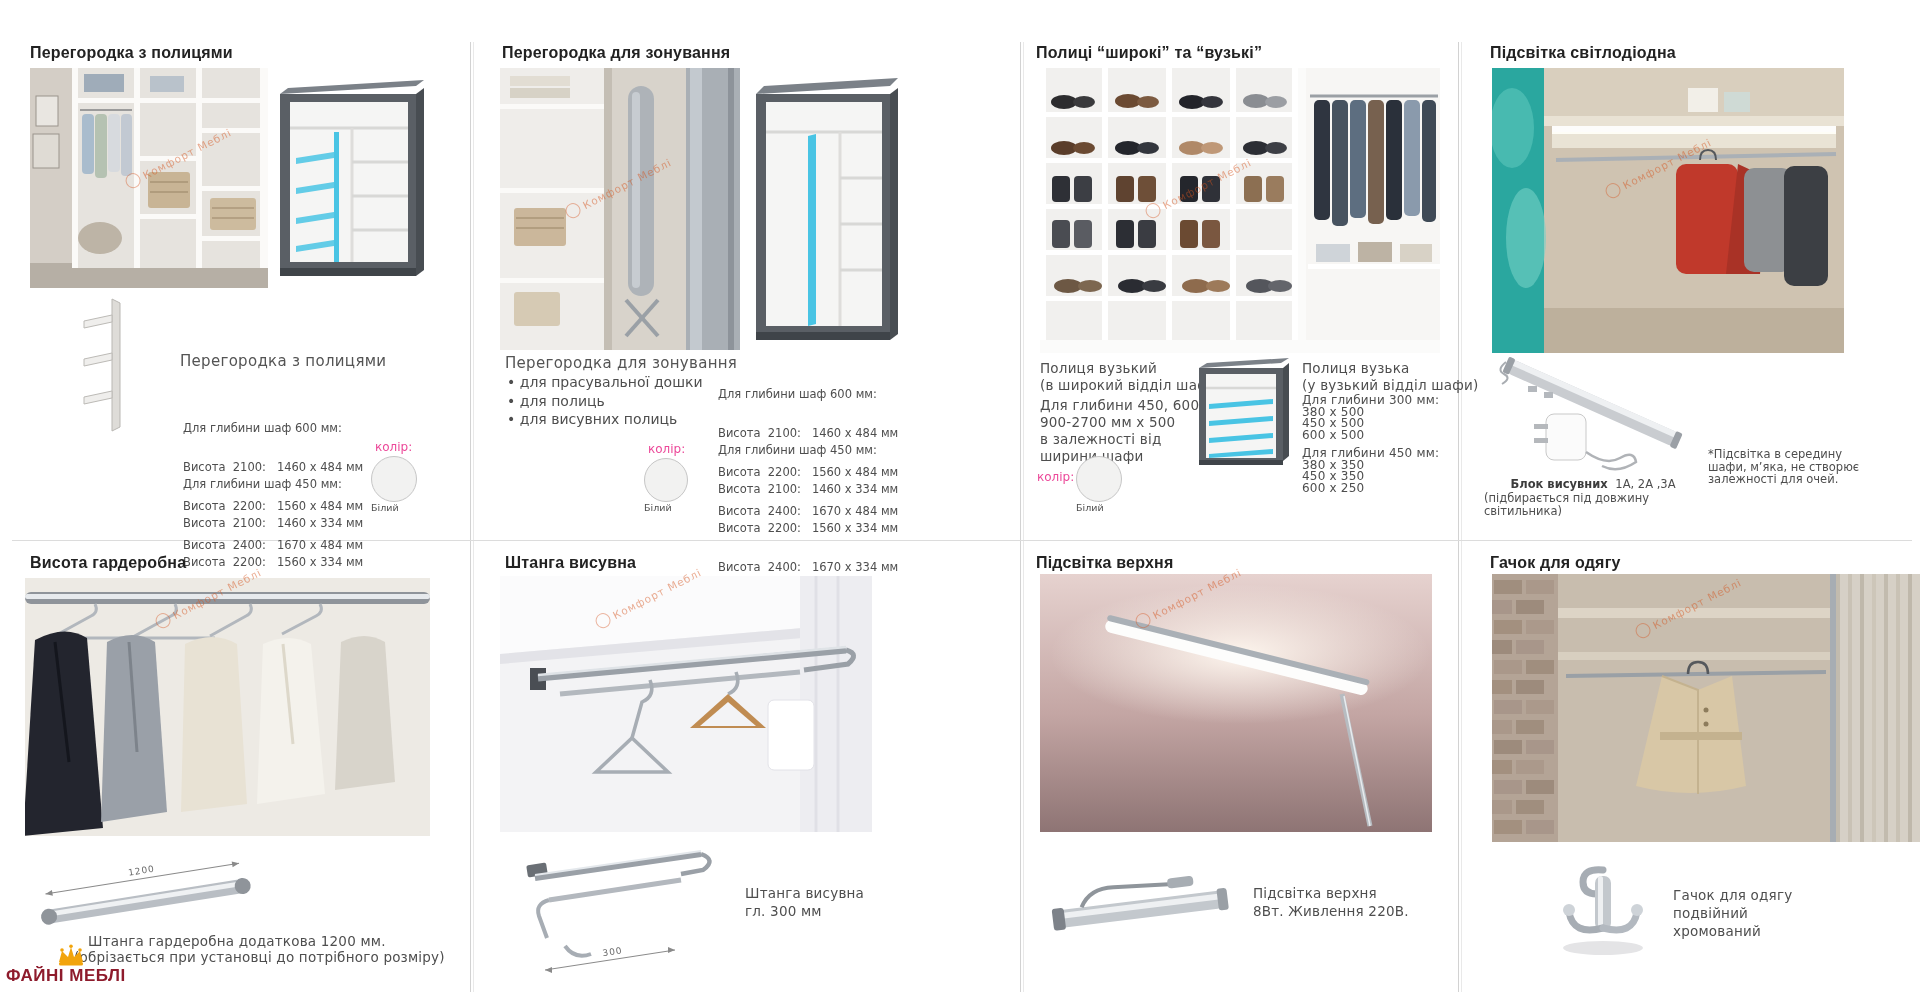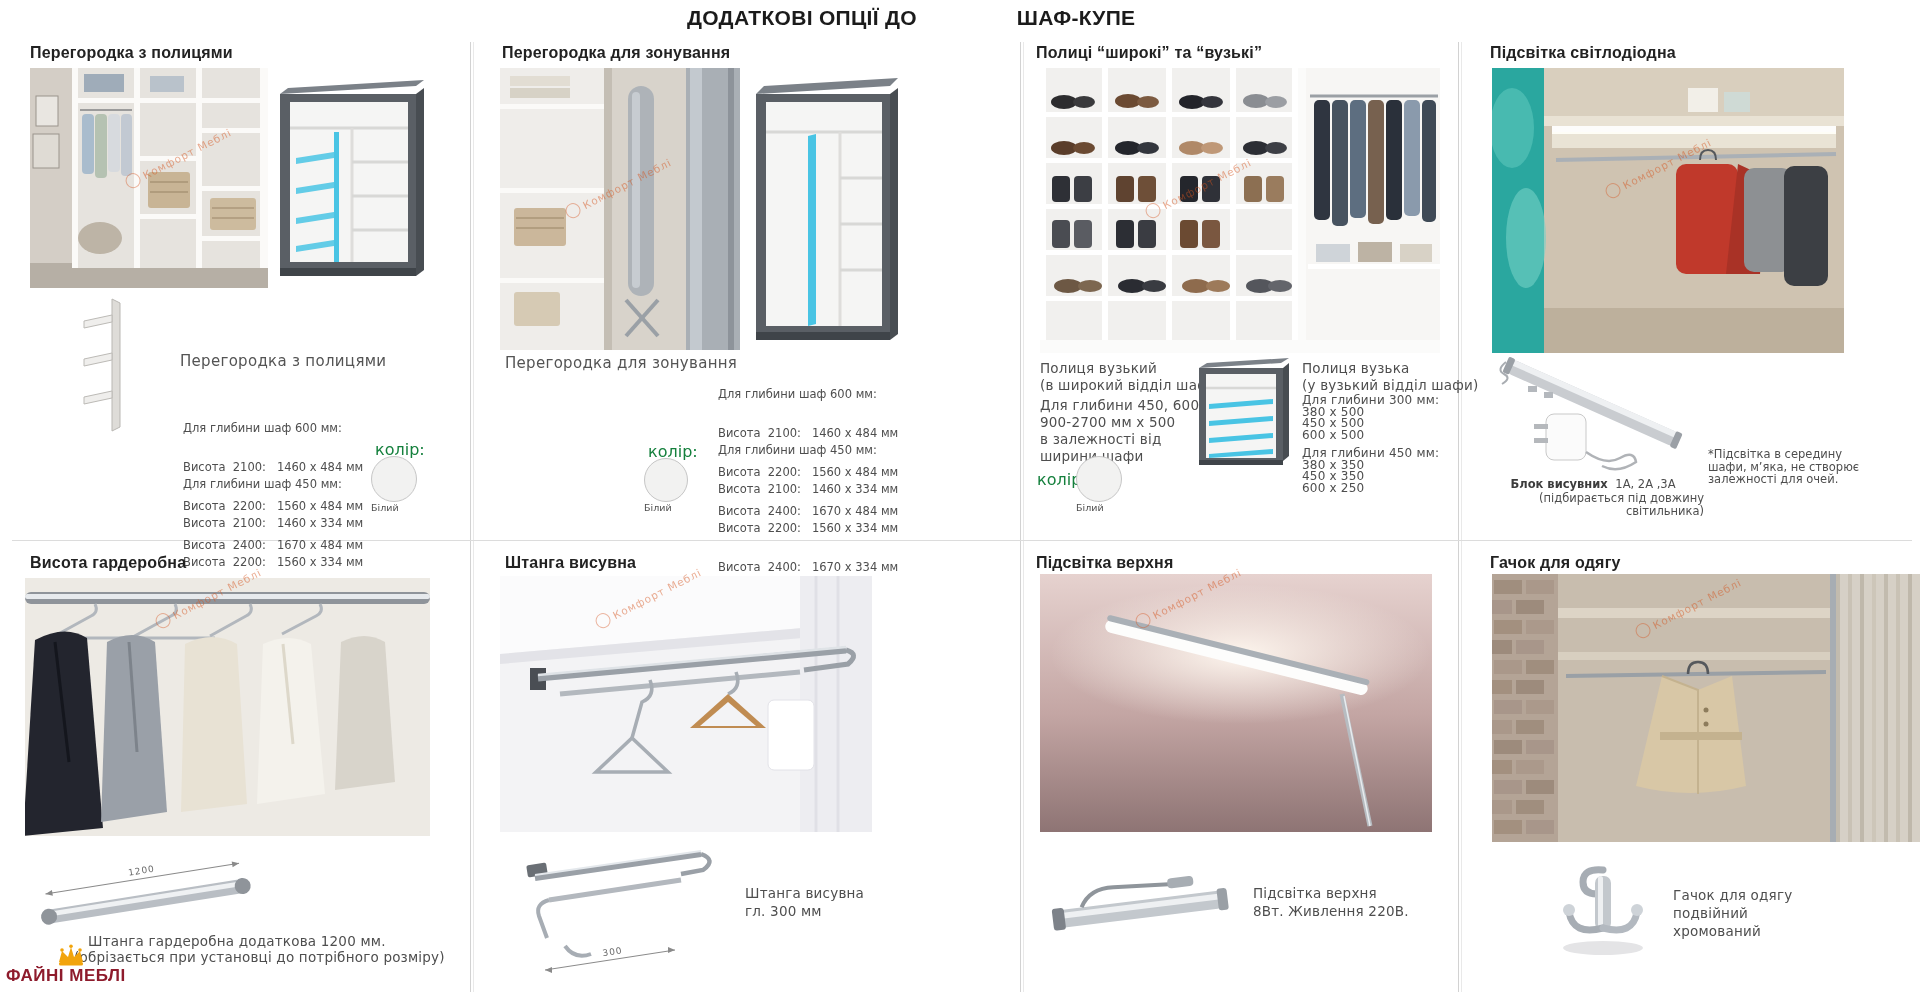--- a/index.html
+++ b/index.html
@@ -21,21 +21,21 @@
   ul.bullets li:before{content:"• ";color:#4e4e4e;}
   .smalltxt{font-size:13.5px;line-height:17px;color:#4e4e4e;letter-spacing:.2px;}
   .caption{font-size:13.5px;line-height:15px;color:#4e4e4e;letter-spacing:.2px;}
   .tiny{font-size:11.5px;line-height:12.5px;color:#4e4e4e;}
 
   
   .vdiv{top:42px;height:950px;width:2px;border-left:1px solid #d2d2d2;border-right:1px solid #e9e9e9;background:#fff;}
   .hdiv{left:12px;width:1900px;height:1px;background:#dcdcdc;}
 
   
-  .swatch-label{font-size:16px;color:#15803d;}
+  .swatch-label{font-size:12px;color:#ec4899;}
   .swatch-circle{border-radius:50%;background:#f2f2f1;border:1px solid #c6c6c6;}
   .swatch-name{font-size:9.5px;color:#4e4e4e;text-align:left;}
 
   
   .wm{color:rgba(214,84,30,.48);font-size:10.5px;letter-spacing:1px;white-space:nowrap;
       transform:rotate(-27deg);display:flex;align-items:center;gap:4px;}
   .wm .ring{width:13px;height:13px;border:1.5px solid rgba(214,84,30,.42);border-radius:50%;display:inline-block;}
 
   
   .logo-text{font-family:"Liberation Sans",sans-serif;font-weight:bold;font-size:17px;
@@ -43,24 +43,20 @@
 
   .psu-line{font-size:11.5px;color:#4e4e4e;text-align:center;width:210px;}
   .psu-line b{color:#3c3c3c;}
   .dim-num{font-size:9px;color:#6a6a6a;letter-spacing:1px;}
 </style>
 </head>
 <body>
 
 <div class="page">
 
-  <div class="abs main-title">
-    <span>ДОДАТКОВІ ОПЦІЇ ДО</span>
-    <span>ШАФ-КУПЕ</span>
-  </div>
 
   <div class="abs vdiv" style="left:470px"></div>
   <div class="abs vdiv" style="left:1020px"></div>
   <div class="abs vdiv" style="left:1458px"></div>
   <div class="abs hdiv" style="top:540px"></div>
 
   <div class="abs sec-title" style="left:30px;top:44px">Перегородка з полицями</div>
 
   <svg class="abs" style="left:30px;top:68px" width="238" height="220">
     <rect width="238" height="220" fill="#d4cec6"></rect>
@@ -178,20 +174,25 @@
     <rect x="8" y="254" width="134" height="8" fill="#3f4449"></rect>
     <line x1="18" y1="54" x2="134" y2="54" stroke="#d8d8d6" stroke-width="3"></line>
     <line x1="92" y1="54" x2="92" y2="248" stroke="#dedddb" stroke-width="3"></line>
     <line x1="92" y1="100" x2="134" y2="100" stroke="#d8d8d6" stroke-width="3"></line>
     <line x1="92" y1="146" x2="134" y2="146" stroke="#d8d8d6" stroke-width="3"></line>
     <line x1="92" y1="192" x2="134" y2="192" stroke="#d8d8d6" stroke-width="3"></line>
     <polygon points="60,58 68,56 68,246 60,248" fill="#49c4e4"></polygon>
   </svg>
 
   <div class="abs sub" style="left:505px;top:354px">Перегородка для зонування</div>
+  <ul class="abs bullets" style="left:507px;top:374px">
+    <li>для прасувальної дошки</li>
+    <li>для полиць</li>
+    <li>для висувних полиць</li>
+  </ul>
   <div class="abs spec" style="left:718px;top:362px">
     <div>Для глибини шаф 600 мм:</div>
     <div>Висота  2100:   1460 х 484 мм</div>
     <div>Висота  2200:   1560 х 484 мм</div>
     <div>Висота  2400:   1670 х 484 мм</div>
   </div>
   <div class="abs spec" style="left:718px;top:418px">
     <div>Для глибини шаф 450 мм:</div>
     <div>Висота  2100:   1460 х 334 мм</div>
     <div>Висота  2200:   1560 х 334 мм</div>
@@ -361,21 +362,21 @@
   <svg class="abs" style="left:1520px;top:408px" width="120" height="68">
     <rect x="26" y="6" width="40" height="46" rx="8" fill="#fbfbfb" stroke="#c9c9c9"></rect>
     <rect x="14" y="16" width="14" height="5" fill="#b5b8bc"></rect>
     <rect x="14" y="30" width="14" height="5" fill="#b5b8bc"></rect>
     <path d="M66,44 q20,14 34,6 q14,-8 16,4 q-18,12 -34,4" fill="none" stroke="#b0b3b7" stroke-width="2.5"></path>
   </svg>
   <div class="abs psu-line" style="left:1488px;top:477px">
     <b>Блок висувних</b>
     <span style="margin-left:4px">1А, 2А ,3А</span>
   </div>
-  <div class="abs tiny" style="left:1484px;top:492px;width:220px;text-align:right">(підбирається під довжину світильника)</div>
+  <div class="abs tiny" style="left:1484px;top:492px;width:220px;text-align:left">(підбирається під довжину світильника)</div>
 
   <div class="abs tiny" style="left:1708px;top:448px">
     <div>*Підсвітка в середину</div>
     <div>шафи, м’яка, не створює</div>
     <div>залежності для очей.</div>
   </div>
 
   <div class="abs sec-title" style="left:30px;top:554px">Висота гардеробна</div>
 
   <svg class="abs" style="left:25px;top:578px" width="405" height="258">

